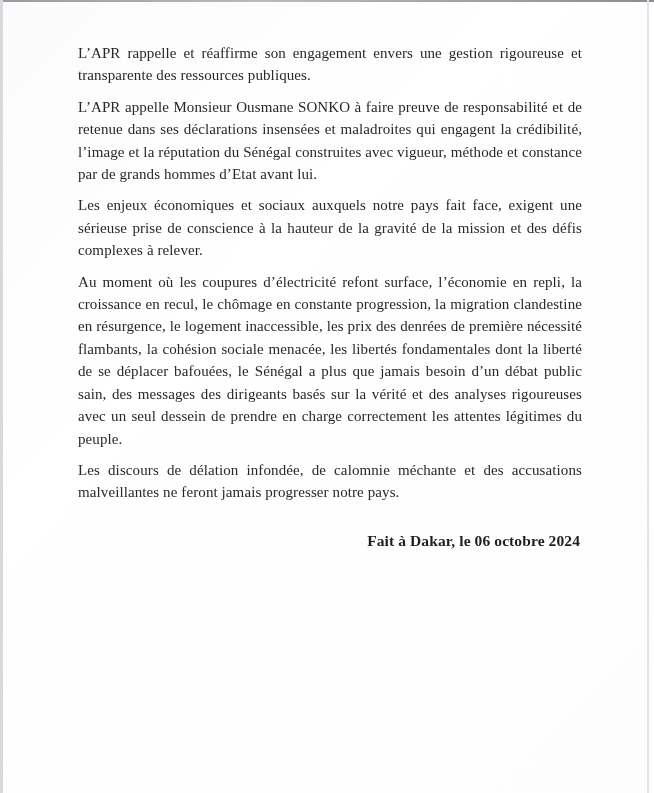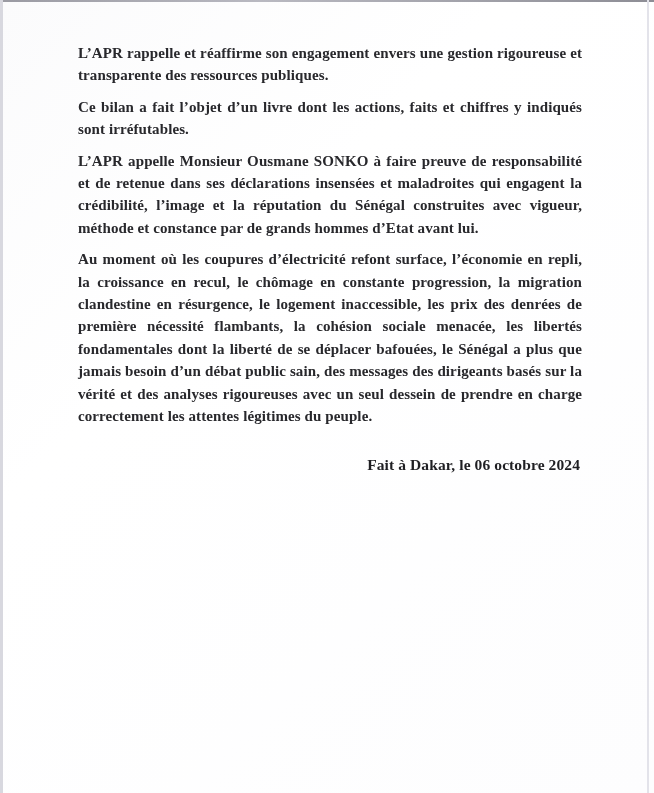--- a/index.html
+++ b/index.html
@@ -39,21 +39,20 @@
     right: 72px;
     top: 42px;
     color: #28282c;
     font-size: 15px;
     line-height: 22.4px;
     text-align: justify;
     letter-spacing: 0.1px;
   }
   .content p {
     margin: 0 0 9px 0;
-    font-weight: bold;
   }
   .signature {
     margin-top: 26px;
     text-align: right;
     font-weight: bold;
     font-size: 15.5px;
     line-height: 21px;
     color: #1f1f23;
     padding-right: 2px;
   }
@@ -61,22 +60,23 @@
 </head>
 <body>
 
 <div class="page">
   <div class="edge-top"></div>
   <div class="edge-left"></div>
   <div class="edge-right"></div>
 
   <div class="content">
     <p>L’APR rappelle et réaffirme son engagement envers une gestion rigoureuse et transparente des ressources publiques.</p>
-    <p>Ce bilan a fait l’objet d’un livre dont les actions, faits et chiffres y indiqués sont irréfutables.</p>
     <p>L’APR appelle Monsieur Ousmane SONKO à faire preuve de responsabilité et de retenue dans ses déclarations insensées et maladroites qui engagent la crédibilité, l’image et la réputation du Sénégal construites avec vigueur, méthode et constance par de grands hommes d’Etat avant lui.</p>
+    <p>Les enjeux économiques et sociaux auxquels notre pays fait face, exigent une sérieuse prise de conscience à la hauteur de la gravité de la mission et des défis complexes à relever.</p>
     <p>Au moment où les coupures d’électricité refont surface, l’économie en repli, la croissance en recul, le chômage en constante progression, la migration clandestine en résurgence, le logement inaccessible, les prix des denrées de première nécessité flambants, la cohésion sociale menacée, les libertés fondamentales dont la liberté de se déplacer bafouées, le Sénégal a plus que jamais besoin d’un débat public sain, des messages des dirigeants basés sur la vérité et des analyses rigoureuses avec un seul dessein de prendre en charge correctement les attentes légitimes du peuple.</p>
+    <p>Les discours de délation infondée, de calomnie méchante et des accusations malveillantes ne feront jamais progresser notre pays.</p>
 
     <div class="signature">
       <div>Fait à Dakar, le 06 octobre 2024</div>
 
     </div>
   </div>
 </div>
 
 </body></html>

